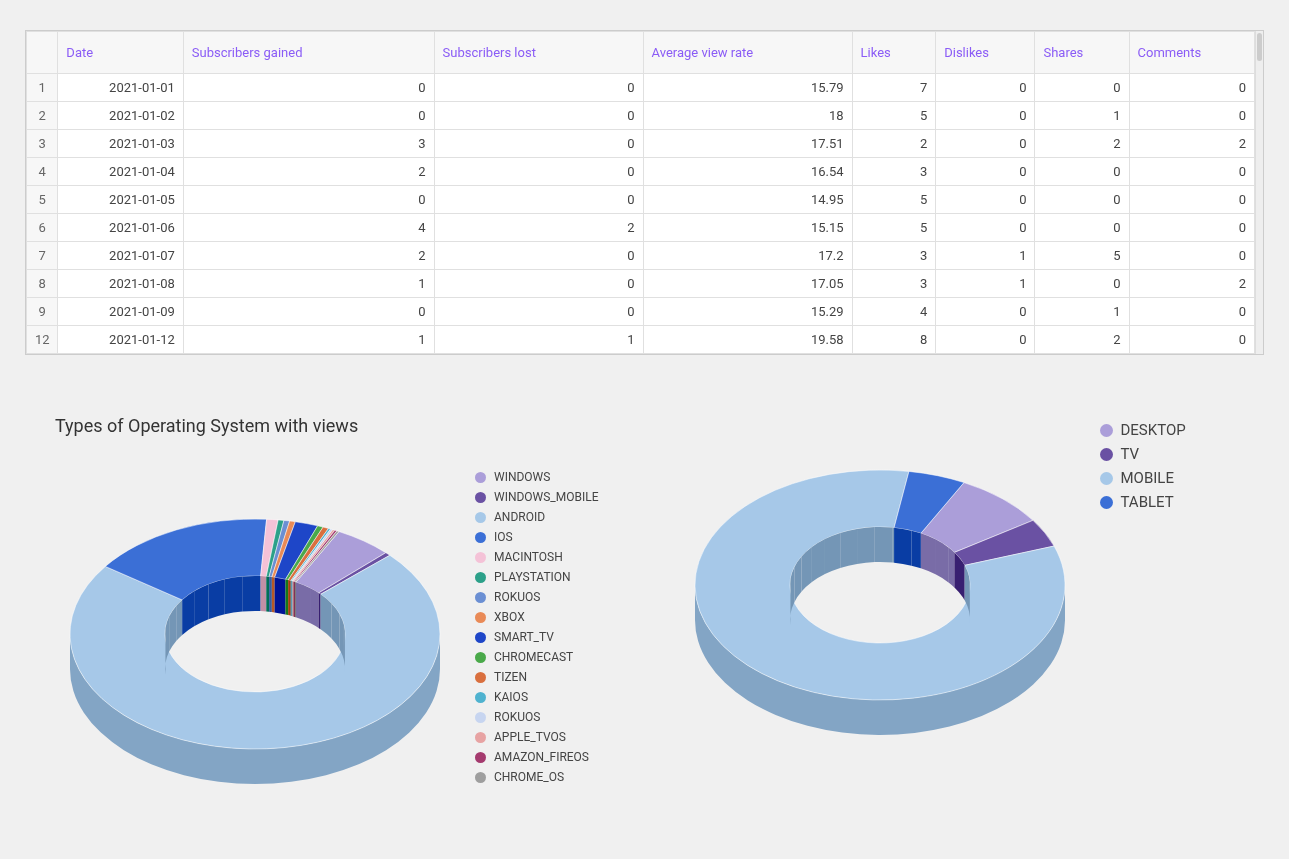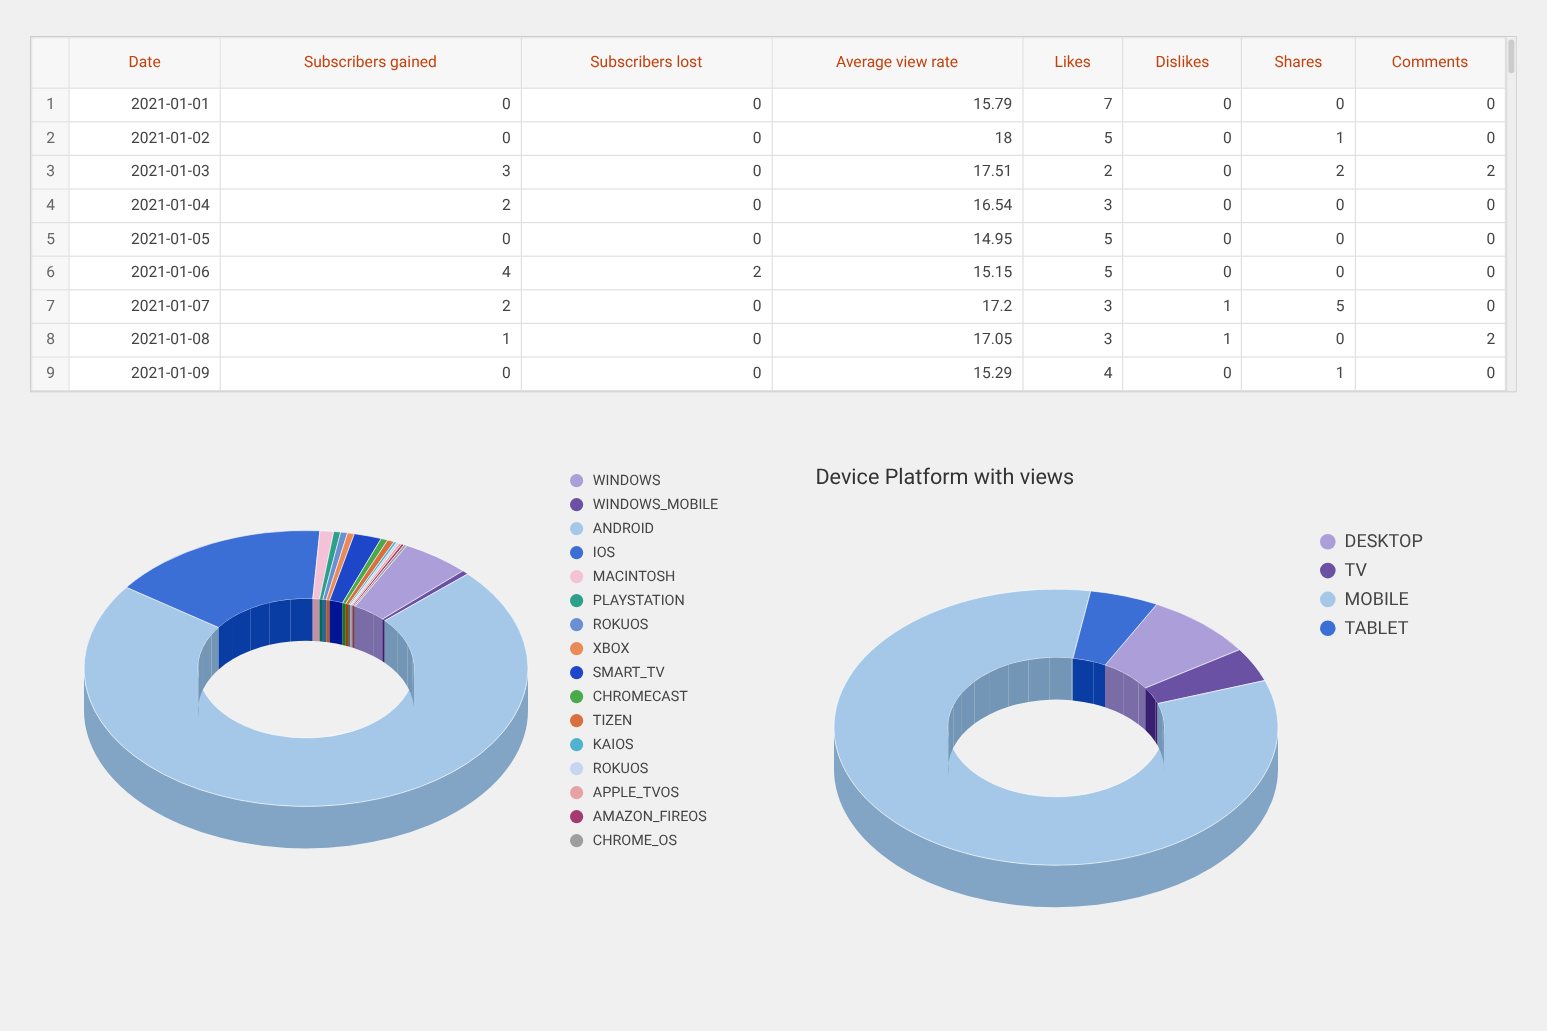--- a/index.html
+++ b/index.html
@@ -33,22 +33,22 @@
     padding: 6px 8px;
     text-align: right;
     white-space: nowrap;
     overflow: hidden;
     font-size: 13px;
     color: #444;
   }
   .data-table th {
     background: #f7f7f7;
     font-weight: 400;
-    text-align: center;
-    color: #c2410c;
+    text-align: left;
+    color: #8b5cf6;
     height: 42px;
   }
   .data-table td.rownum {
     background: #f7f7f7;
     text-align: center;
     color: #666;
   }
   .scroll-gutter {
     position: absolute;
     top: 0; right: 0; bottom: 0;
@@ -230,29 +230,41 @@
             <td class="rownum">9</td>
             <td>2021-01-09</td>
             <td>0</td>
             <td>0</td>
             <td>15.29</td>
             <td>4</td>
             <td>0</td>
             <td>1</td>
             <td>0</td>
           </tr>
+          <tr>
+            <td class="rownum">12</td>
+            <td>2021-01-12</td>
+            <td>1</td>
+            <td>1</td>
+            <td>19.58</td>
+            <td>8</td>
+            <td>0</td>
+            <td>2</td>
+            <td>0</td>
+          </tr>
         </tbody>
     </table>
     <div class="scroll-gutter">
       <div class="scroll-thumb"></div>
     </div>
   </div>
 
   <div class="charts">
     <div class="chart-block">
+      <div class="chart-title">Types of Operating System with views</div>
       <div class="chart-body">
         <div class="donut-holder">
           <svg id="donut-0" width="400" height="350" viewBox="0 0 400 350">
               <path d="M 384.9985331174745 169.5420439713178 A 185 115 0 1 1 15.001811294537191 169.49111406270828 L 15.001811294537191 204.49111406270828 A 185 115 0 1 0 384.9985331174745 204.5420439713178 Z" fill="#83a5c5"></path>
               <path d="M 283.9882424518162 67.5342497183377 A 185 115 0 0 1 330.8147545195113 88.68272016354705 L 263.6396103067893 128.98780669118025 A 90 58 0 0 0 240.8591449765592 118.32162159707467 Z" fill="#ab9ed9" stroke="#fff" stroke-width="0.5"></path>
               <path d="M 330.8147545195113 88.68272016354705 A 185 115 0 0 1 334.85919607296114 91.27708281820081 L 265.60717646792705 130.29626785613607 A 90 58 0 0 0 263.6396103067893 128.98780669118025 Z" fill="#6a51a3" stroke="#fff" stroke-width="0.5"></path>
               <path d="M 334.85919607296114 91.27708281820081 A 185 115 0 1 1 50.33185604063462 102.4046959863657 L 127.18847050625467 135.9084553670366 A 90 58 0 1 0 265.60717646792705 130.29626785613607 Z" fill="#a6c8e8" stroke="#fff" stroke-width="0.5"></path>
               <path d="M 50.33185604063462 102.4046959863657 A 185 115 0 0 1 211.6162461129227 55.22692623074876 L 205.6511467576381 112.11444975116024 A 90 58 0 0 0 127.18847050625467 135.9084553670366 Z" fill="#3b6fd6" stroke="#fff" stroke-width="0.5"></path>
               <path d="M 211.6162461129227 55.22692623074876 A 185 115 0 0 1 223.18664820939597 55.906809348835026 L 211.27999102078724 112.45734732376027 A 90 58 0 0 0 205.6511467576381 112.11444975116024 Z" fill="#f4c2d7" stroke="#fff" stroke-width="0.5"></path>
               <path d="M 223.18664820939597 55.906809348835026 A 185 115 0 0 1 228.94037603244234 56.41584083155914 L 214.0791018536206 112.714076245482 A 90 58 0 0 0 211.27999102078724 112.45734732376027 Z" fill="#2ca089" stroke="#fff" stroke-width="0.5"></path>
@@ -360,21 +372,20 @@
             </div>
             <div class="legend-item">
               <span class="swatch" style="background: rgb(158, 158, 158);"></span>
               <span>CHROME_OS</span>
             </div>
           </div>
       </div>
     </div>
 
     <div class="chart-block">
-      <div class="chart-title">Device Platform with views</div>
       <div class="chart-body">
         <div class="donut-holder">
           <svg id="donut-1" width="400" height="350" viewBox="0 0 400 350">
               <path d="M 384.99818895222893 170.50885127162502 A 185 115 0 1 1 15.015231228524357 168.5243427295002 L 15.015231228524357 203.5243427295002 A 185 115 0 1 0 384.99818895222893 205.50885127162502 Z" fill="#83a5c5"></path>
               <path d="M 283.9882424518162 67.5342497183377 A 185 115 0 0 1 353.00990624079395 105.36041154700499 L 274.43725168471053 137.39916408457643 A 90 58 0 0 0 240.8591449765592 118.32162159707467 Z" fill="#ab9ed9" stroke="#fff" stroke-width="0.5"></path>
               <path d="M 353.00990624079395 105.36041154700499 A 185 115 0 0 1 374.0629422565317 131.0451391717915 L 284.6792692058803 150.3532006257731 A 90 58 0 0 0 274.43725168471053 137.39916408457643 Z" fill="#6a51a3" stroke="#fff" stroke-width="0.5"></path>
               <path d="M 374.0629422565317 131.0451391717915 A 185 115 0 1 1 228.94037603244269 56.41584083155915 L 214.07910185362076 112.714076245482 A 90 58 0 1 0 284.6792692058803 150.3532006257731 Z" fill="#a6c8e8" stroke="#fff" stroke-width="0.5"></path>
               <path d="M 228.94037603244269 56.41584083155915 A 185 115 0 0 1 283.9882424518161 67.53424971833769 L 240.8591449765592 118.32162159707465 A 90 58 0 0 0 214.07910185362076 112.714076245482 Z" fill="#3b6fd6" stroke="#fff" stroke-width="0.5"></path>
               <path d="M 240.8591449765592 118.32162159707467 A 90 58 0 0 1 255.97609268120385 124.58299987895336 L 255.97609268120385 159.58299987895336 A 90 58 0 0 0 240.8591449765592 153.32162159707468 Z" fill="#796ca7"></path>
               <path d="M 255.97609268120385 124.58299987895336 A 90 58 0 0 1 268.861450213424 132.65501063402647 L 268.861450213424 167.65501063402647 A 90 58 0 0 0 255.97609268120385 159.58299987895336 Z" fill="#796ca7"></path>

